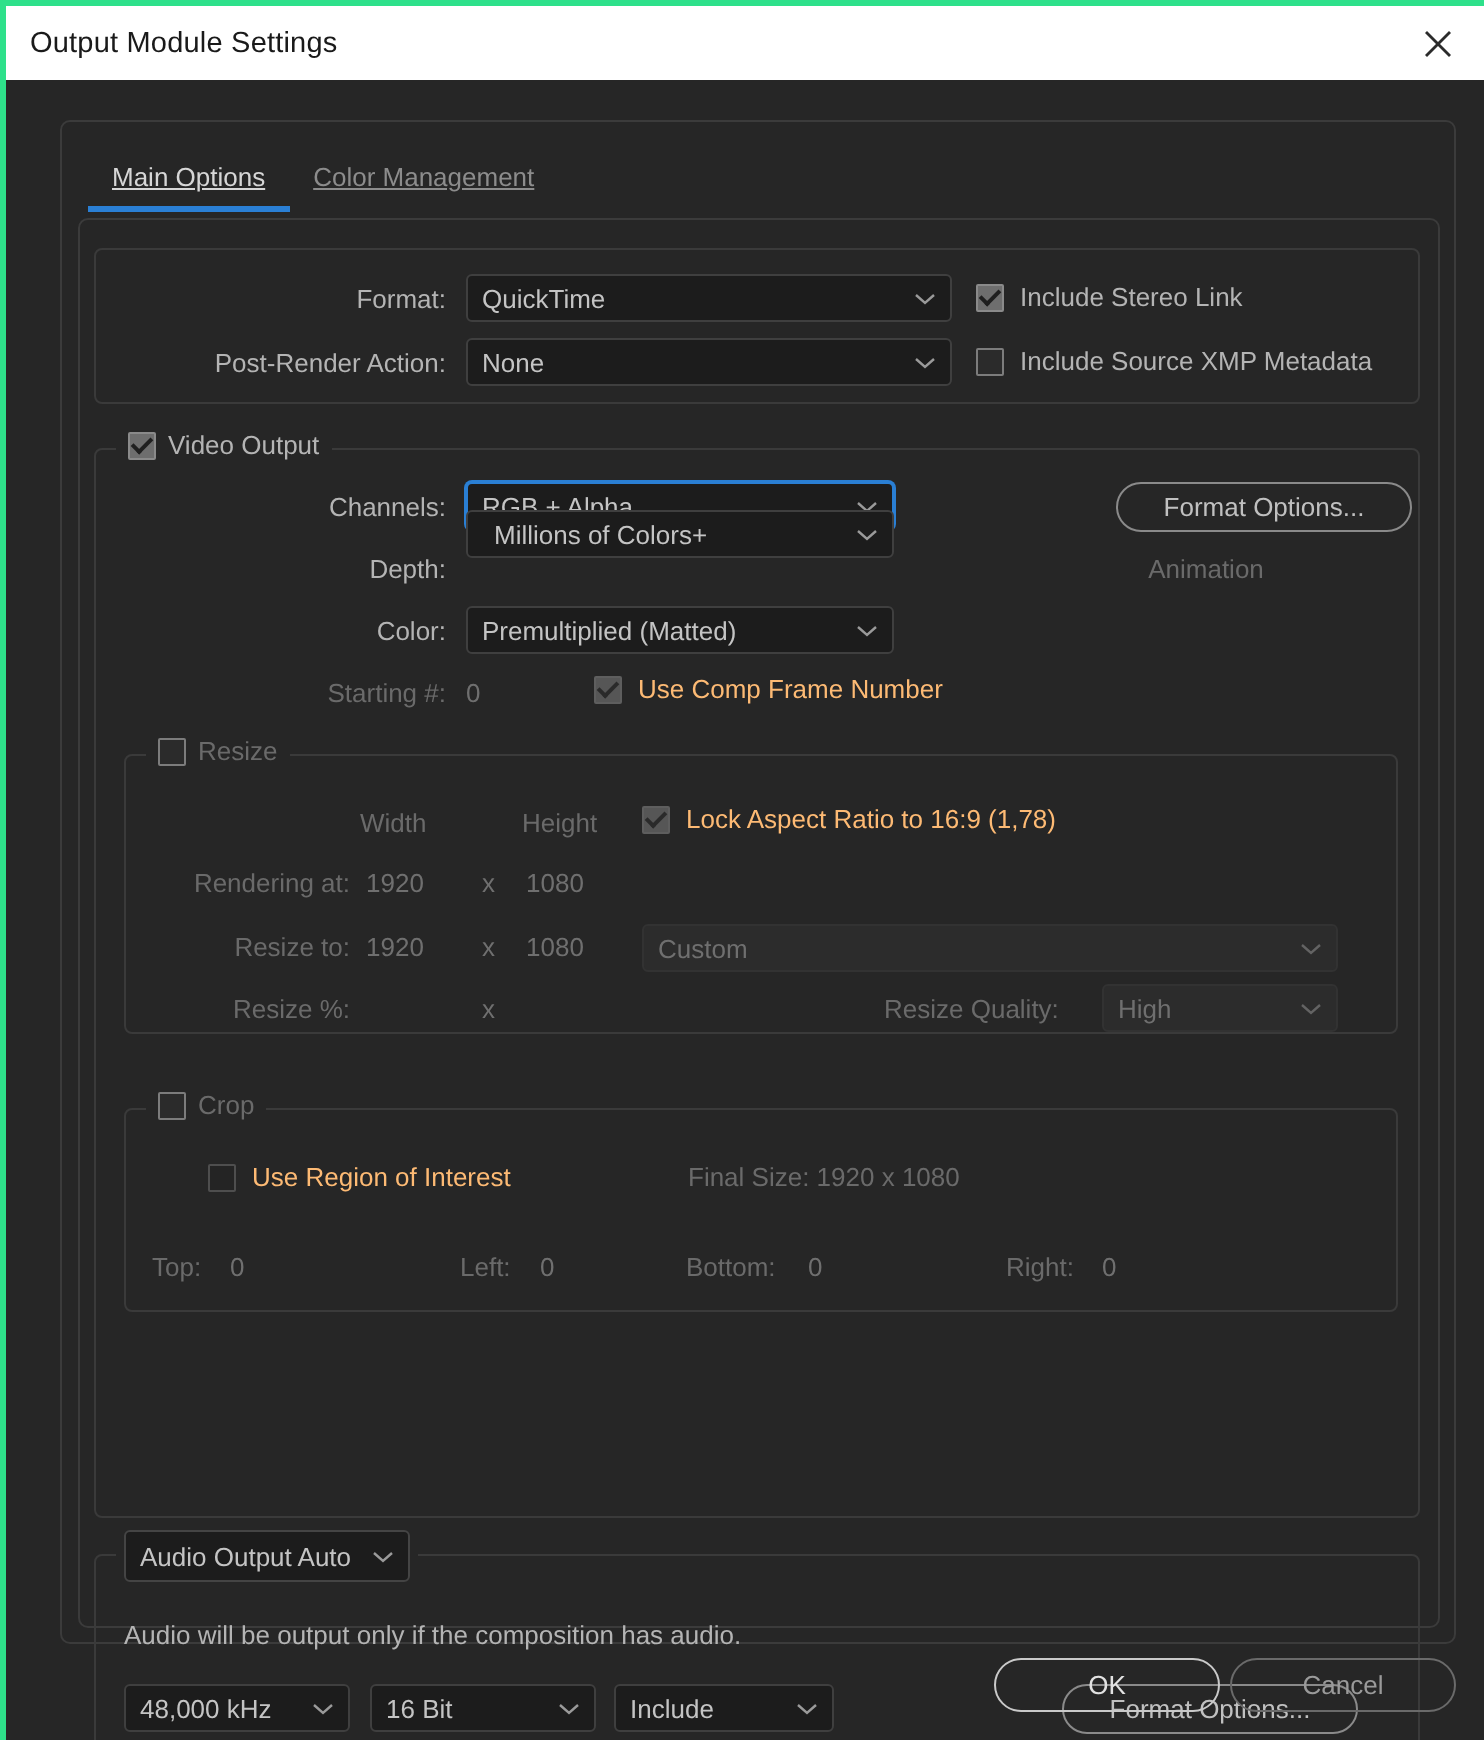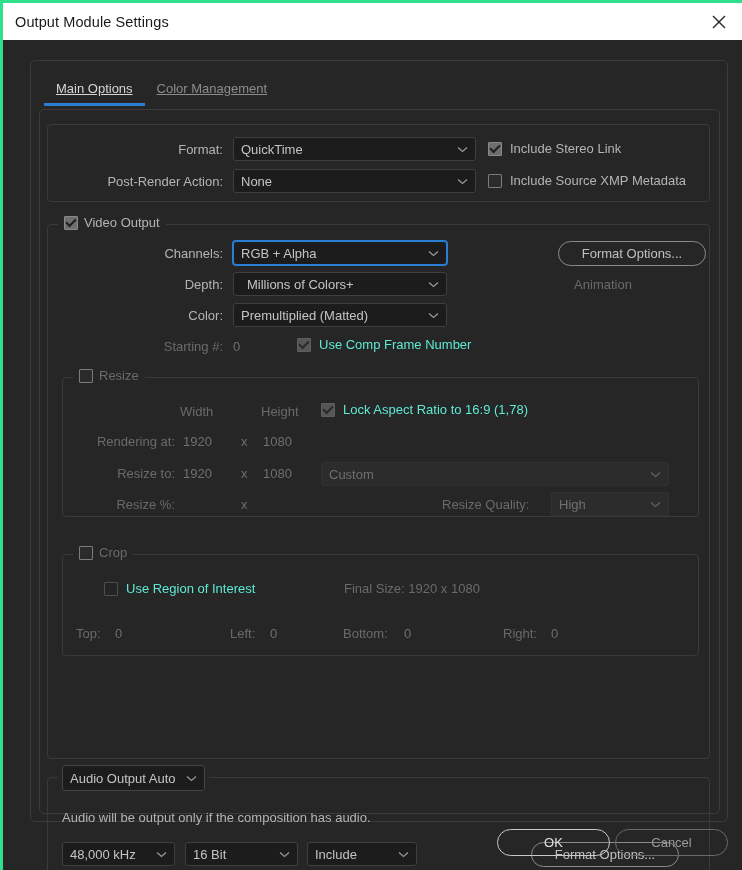--- a/index.html
+++ b/index.html
@@ -149,21 +149,21 @@
   .cb.checked.dim { background: #565656; border-color: #5e5e5e; }
   .cb.checked.dim::after { border-color: #2a2a2a; }
 
   .cb-row {
     display: flex;
     align-items: center;
     gap: 8px;
     font-size: 13px;
     color: #b4b4b4;
   }
-  .cb-row.dim { color: #5eead4; justify-content: flex-end; }
+  .cb-row.dim { color: #fdba74; justify-content: flex-end; }
 
   
   .lbl {
     font-size: 13px;
     color: #b4b4b4;
     white-space: nowrap;
   }
   .lbl.dim { color: #6a6a6a; }
   .lbl.right { text-align: right; }
   .val {
@@ -310,21 +310,21 @@
           <div class="sel focused abs" style="left:185px; top:16px; width:214px;">
             <span>RGB + Alpha</span>
             <span class="chev">
               <svg width="11" height="7" viewBox="0 0 11 7">
                   <polyline points="1,1.5 5.5,5.5 10,1.5" fill="none" stroke="#9a9a9a" stroke-width="1.2"></polyline>
                 </svg>
             </span>
           </div>
 
           <div class="lbl right abs" style="left:55px; top:52px; width:120px;">Depth:</div>
-          <div class="sel abs" style="left:185px; top:47px; width:214px;padding-left:13px;">
+          <div class="sel abs" style="left:185px; top:30px; width:214px;padding-left:13px;">
             <span>Millions of Colors+</span>
             <span class="chev">
               <svg width="11" height="7" viewBox="0 0 11 7">
                   <polyline points="1,1.5 5.5,5.5 10,1.5" fill="none" stroke="#9a9a9a" stroke-width="1.2"></polyline>
                 </svg>
             </span>
           </div>
 
           <div class="lbl right abs" style="left:55px; top:83px; width:120px;">Color:</div>
           <div class="sel abs" style="left:185px; top:78px; width:214px;">

